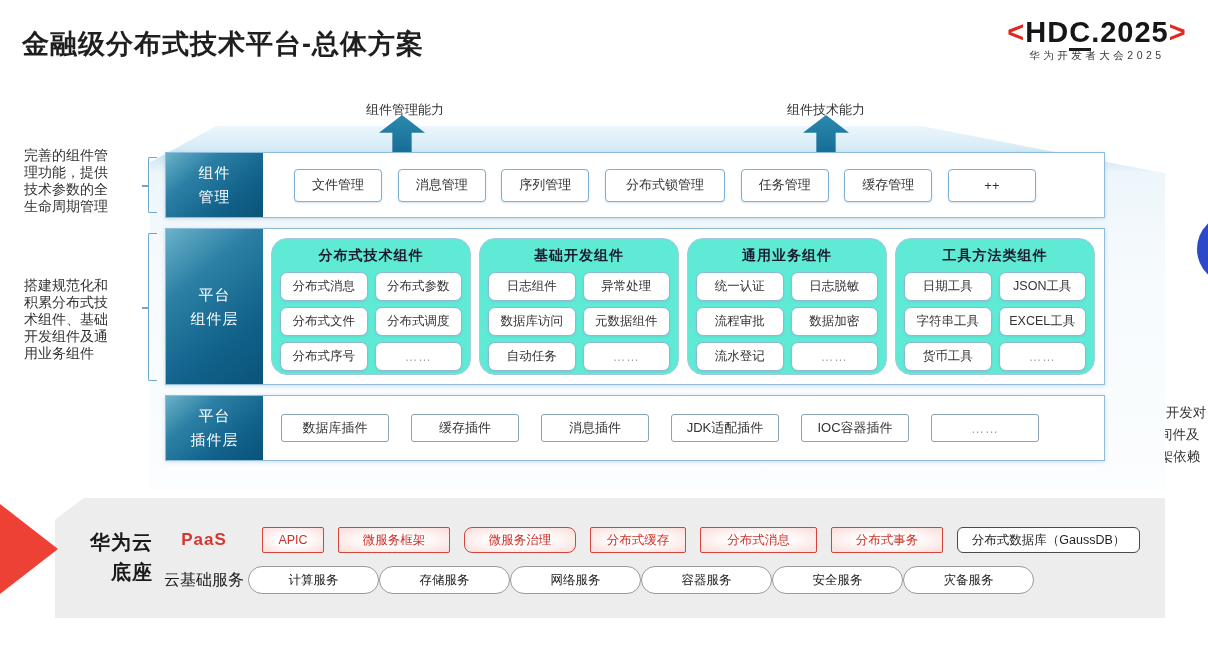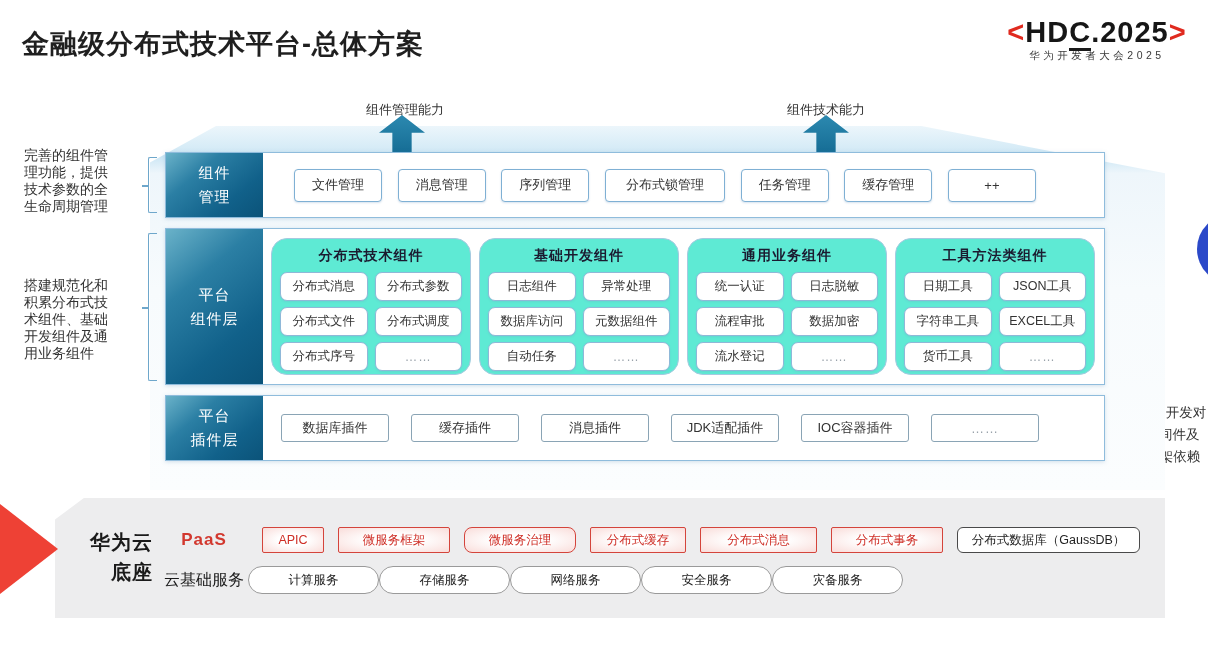--- a/index.html
+++ b/index.html
@@ -211,20 +211,21 @@
       <div class="chip chip-red" style="width:117px;">分布式消息</div>
       <div class="chip chip-red" style="width:112px;">分布式事务</div>
       <div class="chip chip-db">分布式数据库（GaussDB）</div>
     </div>
 
     <div class="cloud-row">
       <div class="sub-label cloud-label">云基础服务</div>
       <div class="chip chip-svc">计算服务</div>
       <div class="chip chip-svc">存储服务</div>
       <div class="chip chip-svc">网络服务</div>
+      <div class="chip chip-svc">容器服务</div>
       <div class="chip chip-svc">安全服务</div>
       <div class="chip chip-svc">灾备服务</div>
     </div>
   </div>
 
   <div class="red-wedge"></div>
   <div class="blue-dot"></div>
 
 </div>
 

